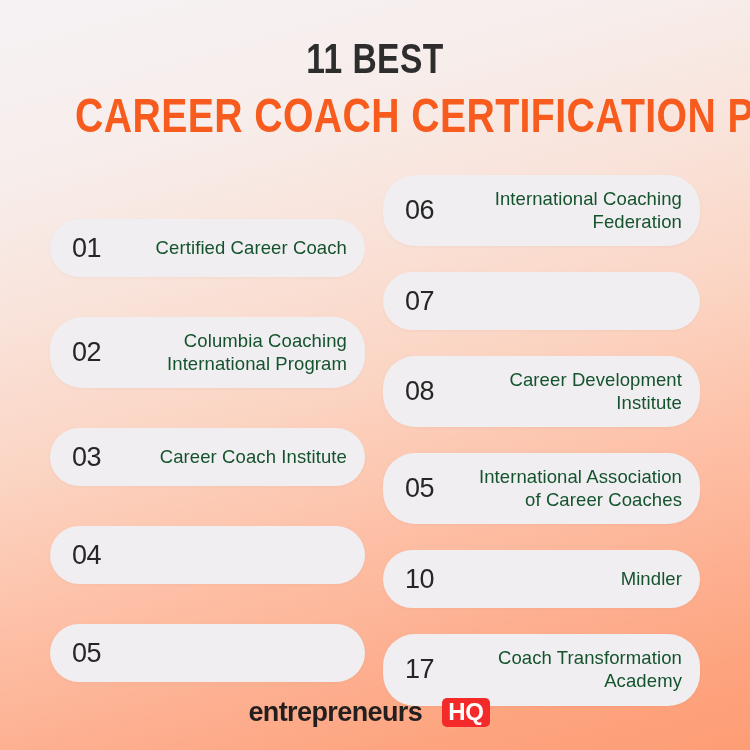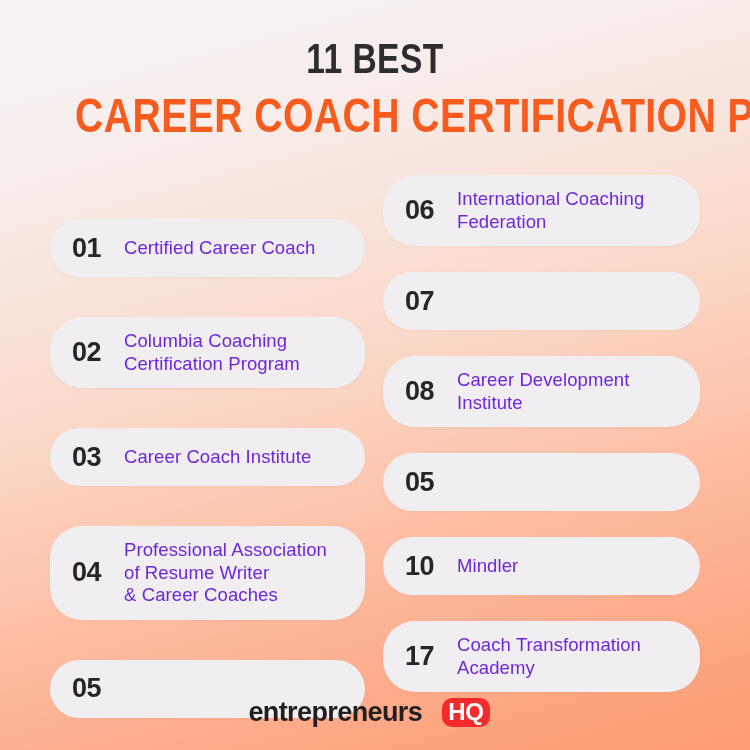--- a/index.html
+++ b/index.html
@@ -79,36 +79,37 @@
     padding:13px 18px 13px 22px;
     box-shadow:0 1px 3px rgba(160,110,90,0.07);
   }
   #col-left  .card { margin-bottom:40px; min-height:58px; }
   #col-right .card { margin-bottom:26px; min-height:58px; }
 
   .card-num {
     flex:0 0 auto;
     width:52px;
     font-family:"Liberation Sans", sans-serif;
-    font-weight:700;
+    font-weight:400;
     font-size:27px;
     line-height:1;
     letter-spacing:-0.5px;
     color:#262626;
   }
 
   .card-text {
     flex:1 1 auto;
     font-family:"Liberation Sans", sans-serif;
     font-weight:400;
     font-size:18.5px;
     line-height:1.22;
     letter-spacing:0.1px;
-    color:#6d28d9;
+    color:#14532d;
     white-space:pre-line;
+    text-align:right;
   }
 
   
   #footer {
     position:absolute;
     left:0; right:12px;
     bottom:22px;
     display:flex;
     justify-content:center;
     align-items:center;
@@ -127,21 +128,21 @@
     display:inline-flex;
     align-items:center;
     justify-content:center;
     background:#f42a2a;
     color:#ffffff;
     font-family:"Liberation Sans", sans-serif;
     font-weight:700;
     font-size:24px;
     letter-spacing:-0.3px;
     padding:1px 6px 3px 6px;
-    border-radius:10px;
+    border-radius:5px;
     line-height:1.05;
   }
 </style>
 </head>
 <body>
 
 <div id="poster">
 
   <div id="header">
     <span class="kicker">11 BEST</span>
@@ -150,31 +151,28 @@
 
   <div id="cols">
     <div class="col" id="col-left">
         <div class="card">
           <span class="card-num">01</span>
           <span class="card-text">Certified Career Coach</span>
         </div>
         <div class="card">
           <span class="card-num">02</span>
           <span class="card-text">Columbia Coaching
-Certification Program</span>
+International Program</span>
         </div>
         <div class="card">
           <span class="card-num">03</span>
           <span class="card-text">Career Coach Institute</span>
         </div>
         <div class="card">
           <span class="card-num">04</span>
-          <span class="card-text">Professional Association
-of Resume Writer
-&amp; Career Coaches</span>
         </div>
         <div class="card">
           <span class="card-num">05</span>
         </div>
       </div>
     <div class="col" id="col-right">
         <div class="card">
           <span class="card-num">06</span>
           <span class="card-text">International Coaching
 Federation</span>
@@ -182,20 +180,22 @@
         <div class="card">
           <span class="card-num">07</span>
         </div>
         <div class="card">
           <span class="card-num">08</span>
           <span class="card-text">Career Development
 Institute</span>
         </div>
         <div class="card">
           <span class="card-num">05</span>
+          <span class="card-text">International Association
+of Career Coaches</span>
         </div>
         <div class="card">
           <span class="card-num">10</span>
           <span class="card-text">Mindler</span>
         </div>
         <div class="card">
           <span class="card-num">17</span>
           <span class="card-text">Coach Transformation
 Academy</span>
         </div>

